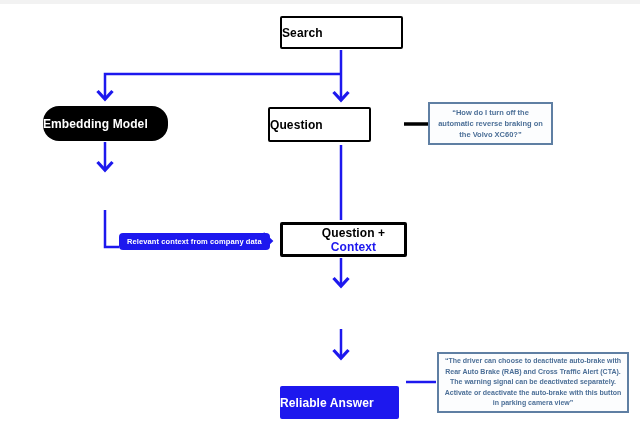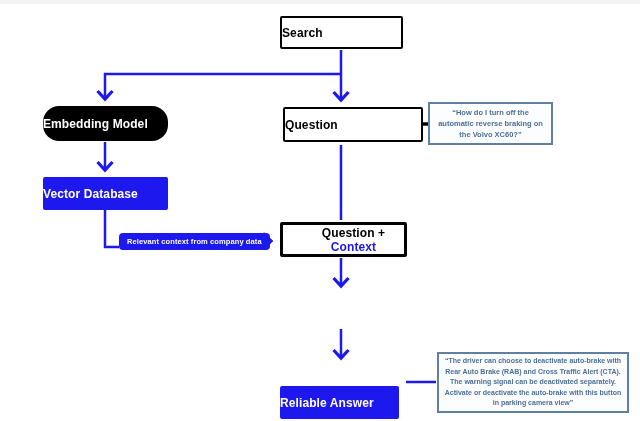--- a/index.html
+++ b/index.html
@@ -134,31 +134,28 @@
   </svg>
 
   <div class="node outline" style="left:280px;top:16px;width:123px;height:33px">
     <span>Search</span>
   </div>
 
   <div class="node solid-black" style="left:43px;top:106px;width:125px;height:35px">
     <span>Embedding Model</span>
   </div>
 
-  <div class="node outline" style="left:283px;top:107px;width:140px;height:35px">
+  <div class="node outline" style="left:268px;top:107px;width:103px;height:35px">
     <span>Question</span>
   </div>
 
   <div class="quote q1" style="left:428px;top:102px;width:125px;height:43px">
     <div class="quote-text">“How do I turn off the automatic reverse braking on the Volvo XC60?”</div>
   </div>
 
-  <div class="node solid-blue" style="left:43px;top:177px;width:125px;height:33px">
-    <span>Vector Database</span>
-  </div>
 
   <div class="pill" style="left:119px;top:233px;">
     <span>Relevant context from company data</span>
   </div>
 
   <div class="node outline-thick" style="left:280px;top:222px;width:127px;height:35px">
     <span><span>Question + </span><span class="accent">Context</span></span>
   </div>
 
 

